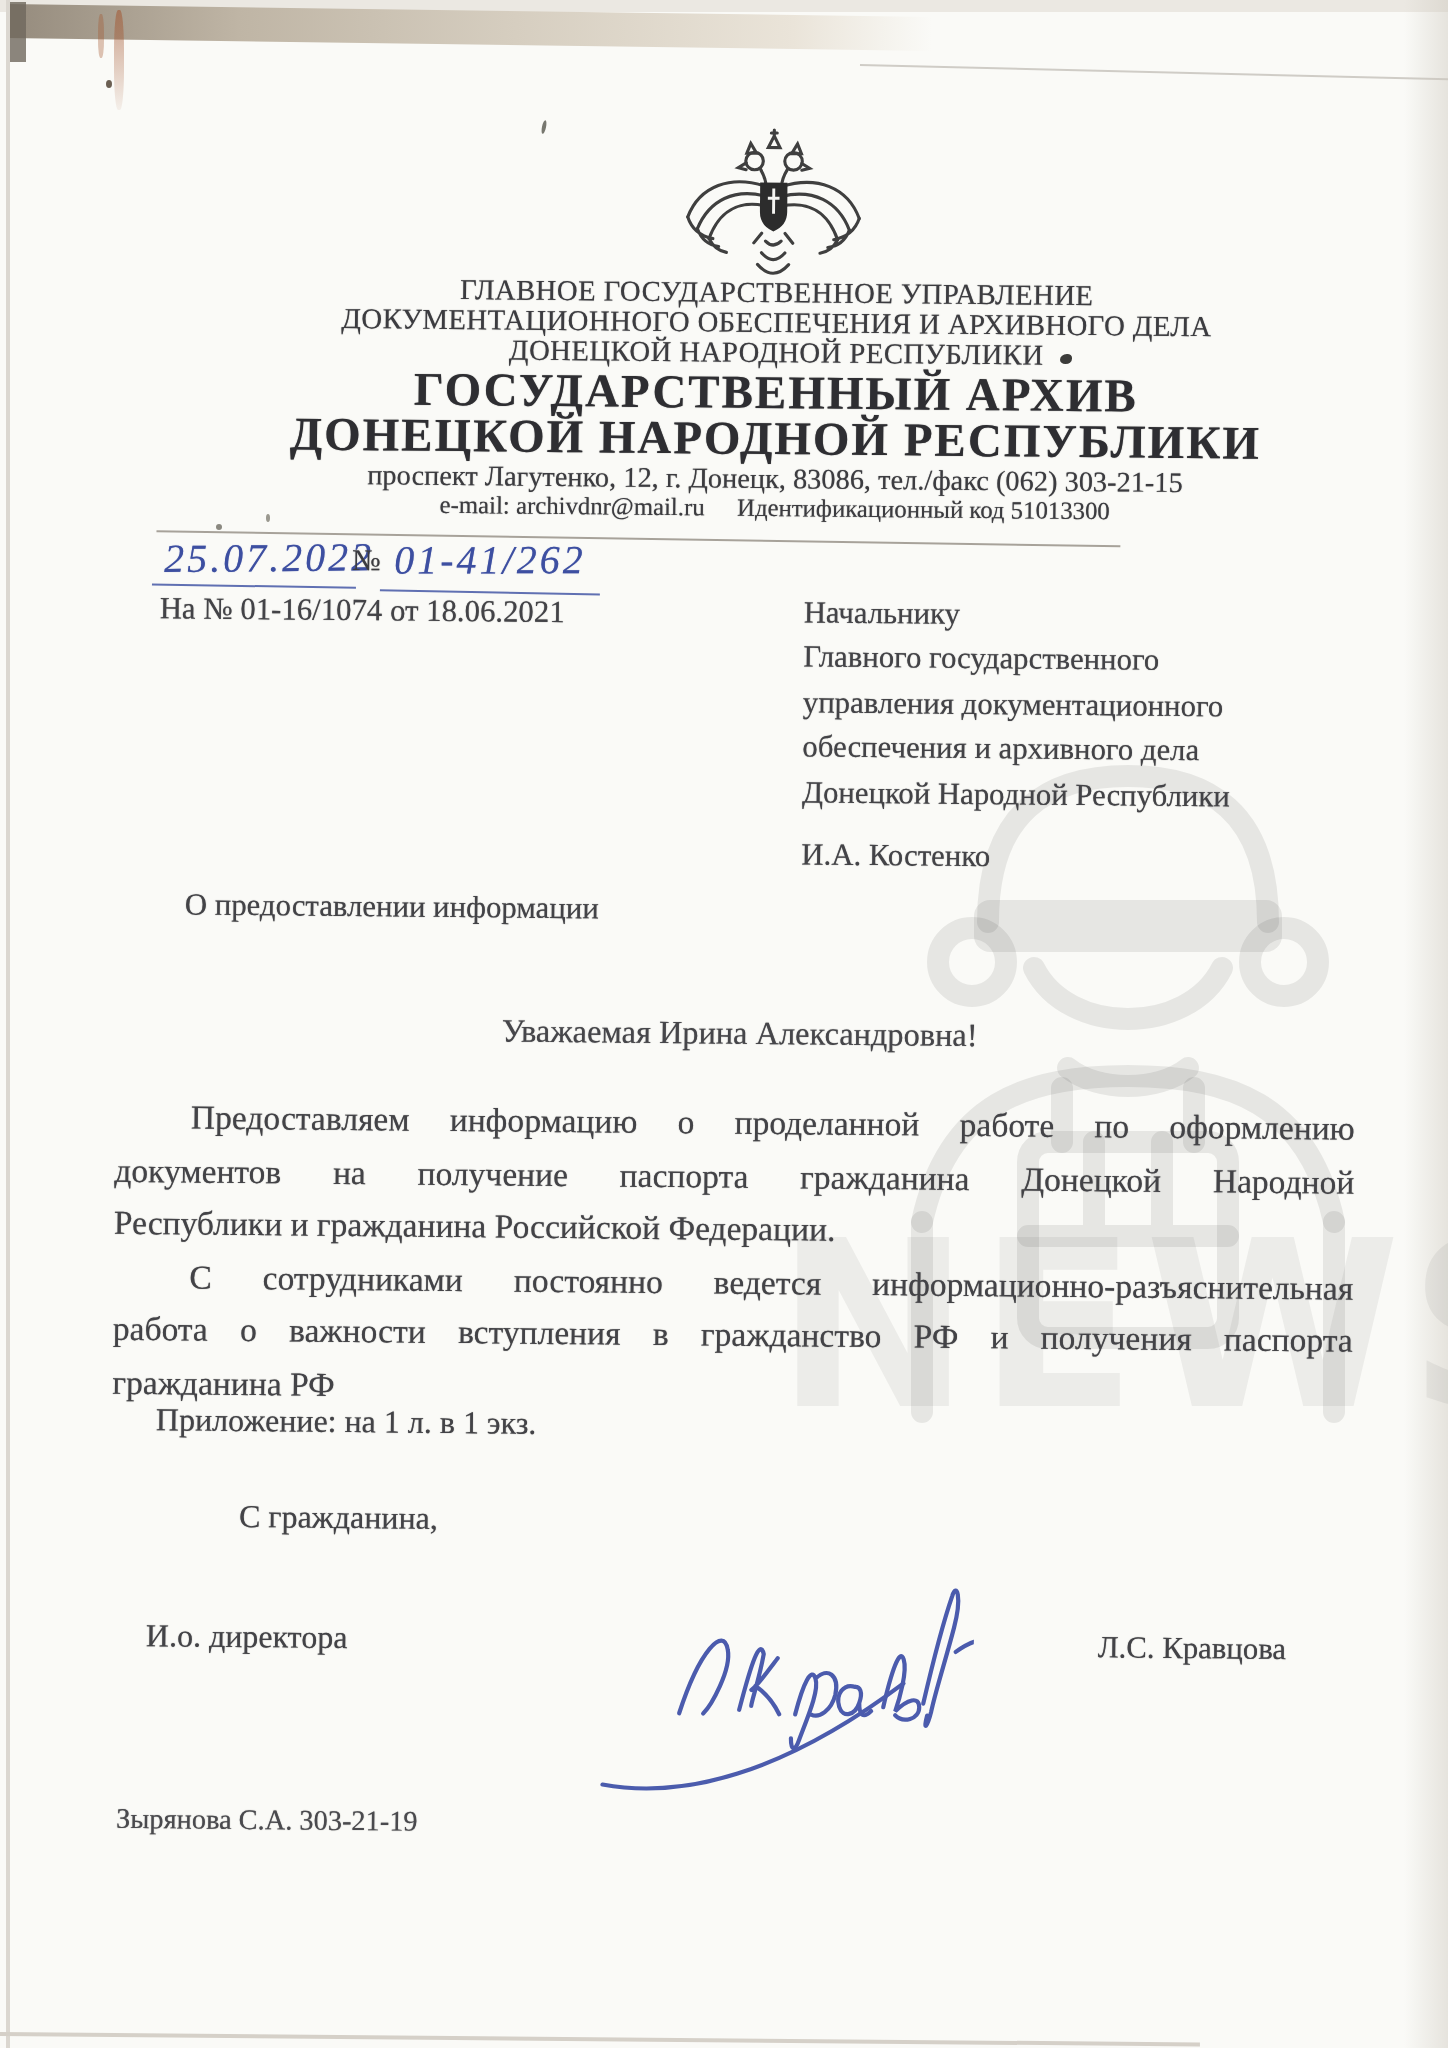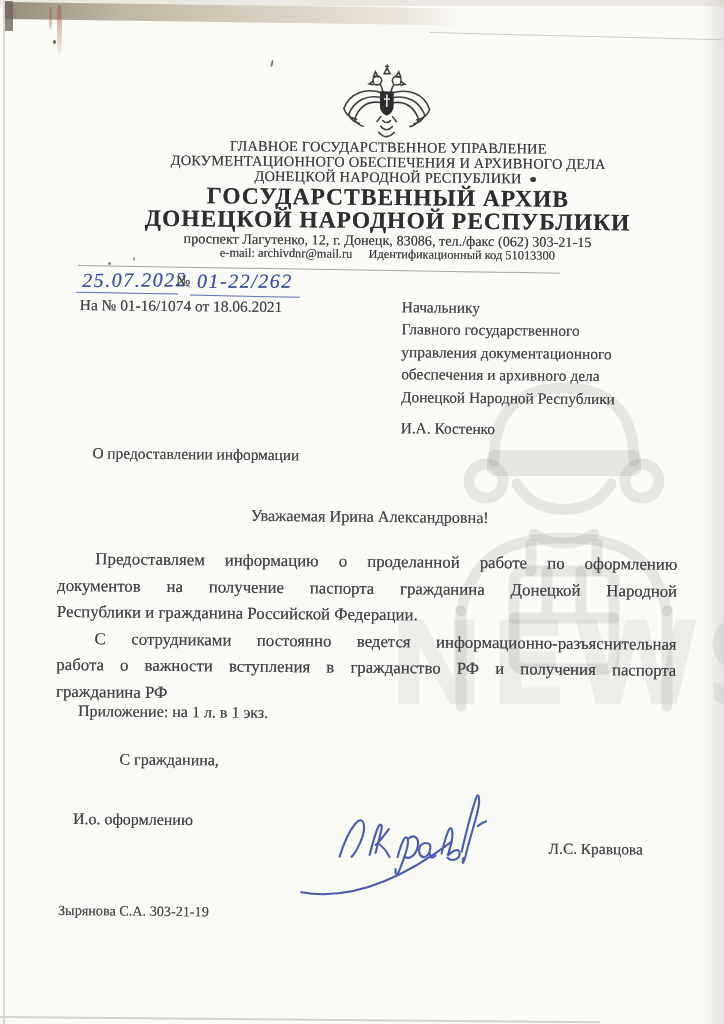--- a/index.html
+++ b/index.html
@@ -130,21 +130,21 @@
     <div class="abs hdr h-mail txt" style="top:247px;">
       <span>e-mail:</span>
       <span class="u">archivdnr@mail.ru</span>
       <span style="display:inline-block;width:10px;"></span>
       <span>Идентификационный код 51013300</span>
     </div>
 
     <div class="abs sep-line"></div>
     <div class="abs hand" style="left:80px;top:271px;transform:rotate(-1deg);">25.07.2022</div>
     <div class="abs no-sign txt" style="left:174px;top:275px;">№</div>
-    <div class="abs hand" style="left:195px;top:271px;transform:rotate(-.6deg);">01-22/262</div>
+    <div class="abs hand" style="left:195px;top:271px;transform:rotate(-.6deg);">01-41/262</div>
     <div class="abs hand-ul" style="left:74px;top:295px;width:102px;transform:rotate(.4deg);"></div>
     <div class="abs hand-ul" style="left:188px;top:297px;width:110px;transform:rotate(.6deg);"></div>
     <div class="abs body-txt txt" style="left:78px;top:299px;white-space:nowrap;">На № 01-16/1074 от 18.06.2021</div>
 
     <div class="abs addr-block body-txt txt">
       <div>Начальнику</div>
       <div>Главного государственного</div>
       <div>управления документационного</div>
       <div>обеспечения и архивного дела</div>
       <div>Донецкой Народной Республики</div>
@@ -160,30 +160,30 @@
       <div class="bline jl">документов на получение паспорта гражданина Донецкой Народной</div>
       <div class="bline">Республики и гражданина Российской Федерации.</div>
       <div class="bline jl ind">С сотрудниками постоянно ведется информационно-разъяснительная</div>
       <div class="bline jl">работа о важности вступления в гражданство РФ и получения паспорта</div>
       <div class="bline">гражданина РФ</div>
     </div>
 
     <div class="abs plain txt" style="left:80px;top:705px;">Приложение: на 1 л. в 1 экз.</div>
     <div class="abs plain txt" style="left:122px;top:753px;">С гражданина,</div>
 
-    <div class="abs plain txt" style="left:76px;top:813px;">И.о. оформлению</div>
+    <div class="abs plain txt" style="left:76px;top:813px;">И.о. директора</div>
     <svg class="abs" style="left:295px;top:775px;" width="195" height="125" viewBox="0 0 195 125">
       <g fill="none" stroke="#3c4ea6" stroke-width="2.1" stroke-linecap="round" opacity=".92">
         <path d="M48,82 C58,50 70,38 72,50 C74,60 64,78 60,82"></path>
         <path d="M78,80 C84,56 88,44 90,52 C88,64 84,76 84,78 M97,54 C91,62 87,68 84,70 M86,68 C92,72 96,78 98,82"></path>
         <path d="M106,82 C110,66 114,58 116,64 C118,70 112,84 108,95 C106,101 104,100 104,94 M116,64 C122,58 128,62 126,72 C124,80 118,84 114,82"></path>
         <path d="M136,68 C130,66 126,72 128,78 C130,84 136,82 138,76 C140,70 138,68 136,68 M138,76 C138,82 140,84 144,80"></path>
         <path d="M150,78 C154,60 158,48 160,54 C162,60 158,74 156,80 C162,74 168,72 168,78 C168,84 160,86 156,82"></path>
         <path d="M170,76 C174,58 180,34 184,22 C186,15 189,22 185,38 C181,54 176,70 174,80 C172,88 170,90 172,82"></path>
         <path d="M186,50 C194,44 202,42 206,45"></path>
         <path d="M10,118 C50,125 100,112 160,66"></path>
       </g>
     </svg>
-    <div class="abs body-txt txt" style="left:552px;top:838px;white-space:nowrap;">Л.С. Кравцова</div>
+    <div class="abs body-txt txt" style="left:552px;top:814px;white-space:nowrap;">Л.С. Кравцова</div>
 
     <div class="abs small-txt txt" style="left:62px;top:905px;">Зырянова С.А. 303-21-19</div>
   </div>
 </div>
 
 </body></html>

